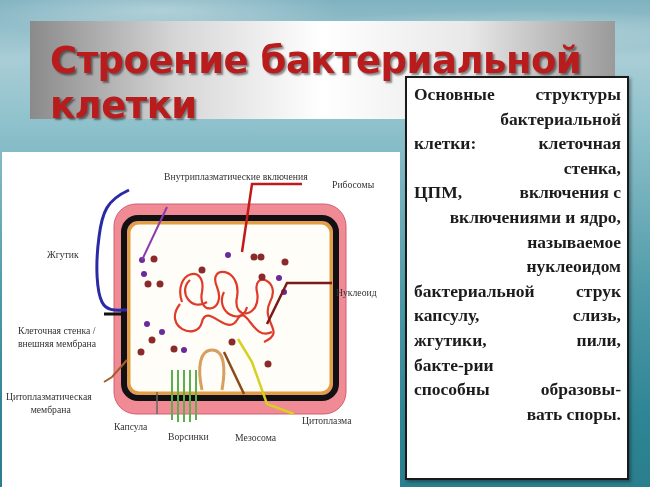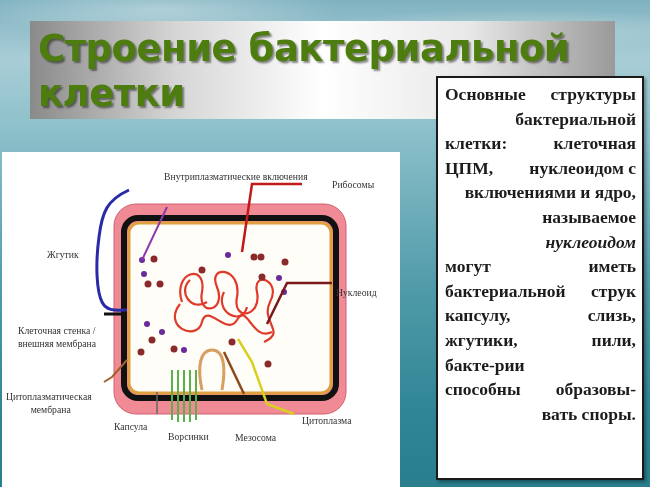--- a/index.html
+++ b/index.html
@@ -13,49 +13,49 @@
     background:
       radial-gradient(ellipse 260px 40px at 160px 10px, rgba(255,255,255,0.35), transparent 70%),
       radial-gradient(ellipse 300px 30px at 520px 30px, rgba(255,255,255,0.25), transparent 70%),
       radial-gradient(ellipse 260px 20px at 200px 470px, rgba(255,255,255,0.12), transparent 70%);
   }
   .title-bar {
     position: absolute; left: 30px; top: 21px; width: 585px; height: 98px;
     background: linear-gradient(90deg, #8a8a8a 0%, #d6d6d6 25%, #ffffff 50%, #e8e8e8 75%, #9a9a9a 100%);
   }
   .title {
-    position: absolute; left: 38px; top: 26px; margin: 0;
+    position: absolute; left: 38px; top: 26px; margin: 12px;
     font-family: "DejaVu Sans", sans-serif; font-weight: bold;
-    font-size: 37px; line-height: 45px; color: #4d7c0f;
+    font-size: 37px; line-height: 45px; color: #b91c1c;
     text-shadow: 2px 2px 2px rgba(0,0,0,0.45);
     letter-spacing: -0.5px;
   }
   .diagram-panel {
     position: absolute; left: 2px; top: 152px; width: 398px; height: 404px;
     background: #ffffff;
   }
   .diagram-panel svg { position: absolute; left: 0; top: 0; }
   .lbl {
     position: absolute; font-family: "Liberation Serif", serif; font-size: 11px;
     color: #333; line-height: 13px; white-space: nowrap;
     transform: scaleX(0.88); transform-origin: left top;
   }
   .textbox {
-    position: absolute; left: 436px; top: 76px; width: 208px; height: 404px;
+    position: absolute; left: 405px; top: 76px; width: 224px; height: 404px;
     background: #fff; border: 2px solid #1a1a1a; box-sizing: border-box;
     padding: 4px 6px 0 7px;
     box-shadow: 2px 2px 3px rgba(0,0,0,0.35);
   }
   .tline {
     font-family: "Liberation Serif", serif; font-weight: bold;
     font-size: 17.5px; line-height: 24.6px; color: #1c1c1c;
     white-space: nowrap; display: flex; justify-content: space-between;
   }
   .tline.left { justify-content: flex-end; }
-  .tline .it { font-style: italic; }
+  .tline .it { }
 </style>
 </head>
 <body>
 
 <div class="sky-streak"></div>
 
 <div class="title-bar"></div>
 <h1 class="title">
   <span>Строение бактериальной</span><br>
   <span>клетки</span>
@@ -148,36 +148,35 @@
       <span>Основные</span>
       <span>структуры</span>
     </div>
   <div class="tline left">
       <span>бактериальной</span>
     </div>
   <div class="tline">
       <span>клетки:</span>
       <span>клеточная</span>
     </div>
+  <div class="tline left">
+      <span>стенка,</span>
+    </div>
   <div class="tline">
       <span>ЦПМ,</span>
-      <span>нуклеоидом с</span>
+      <span>включения с</span>
     </div>
   <div class="tline left">
       <span>включениями и ядро,</span>
     </div>
   <div class="tline left">
       <span>называемое</span>
     </div>
   <div class="tline left">
       <span class="it">нуклеоидом</span>
-    </div>
-  <div class="tline">
-      <span>могут</span>
-      <span>иметь</span>
     </div>
   <div class="tline">
       <span>бактериальной</span>
       <span>струк</span>
     </div>
   <div class="tline">
     </div>
   <div class="tline">
       <span>капсулу,</span>
       <span>слизь,</span>

